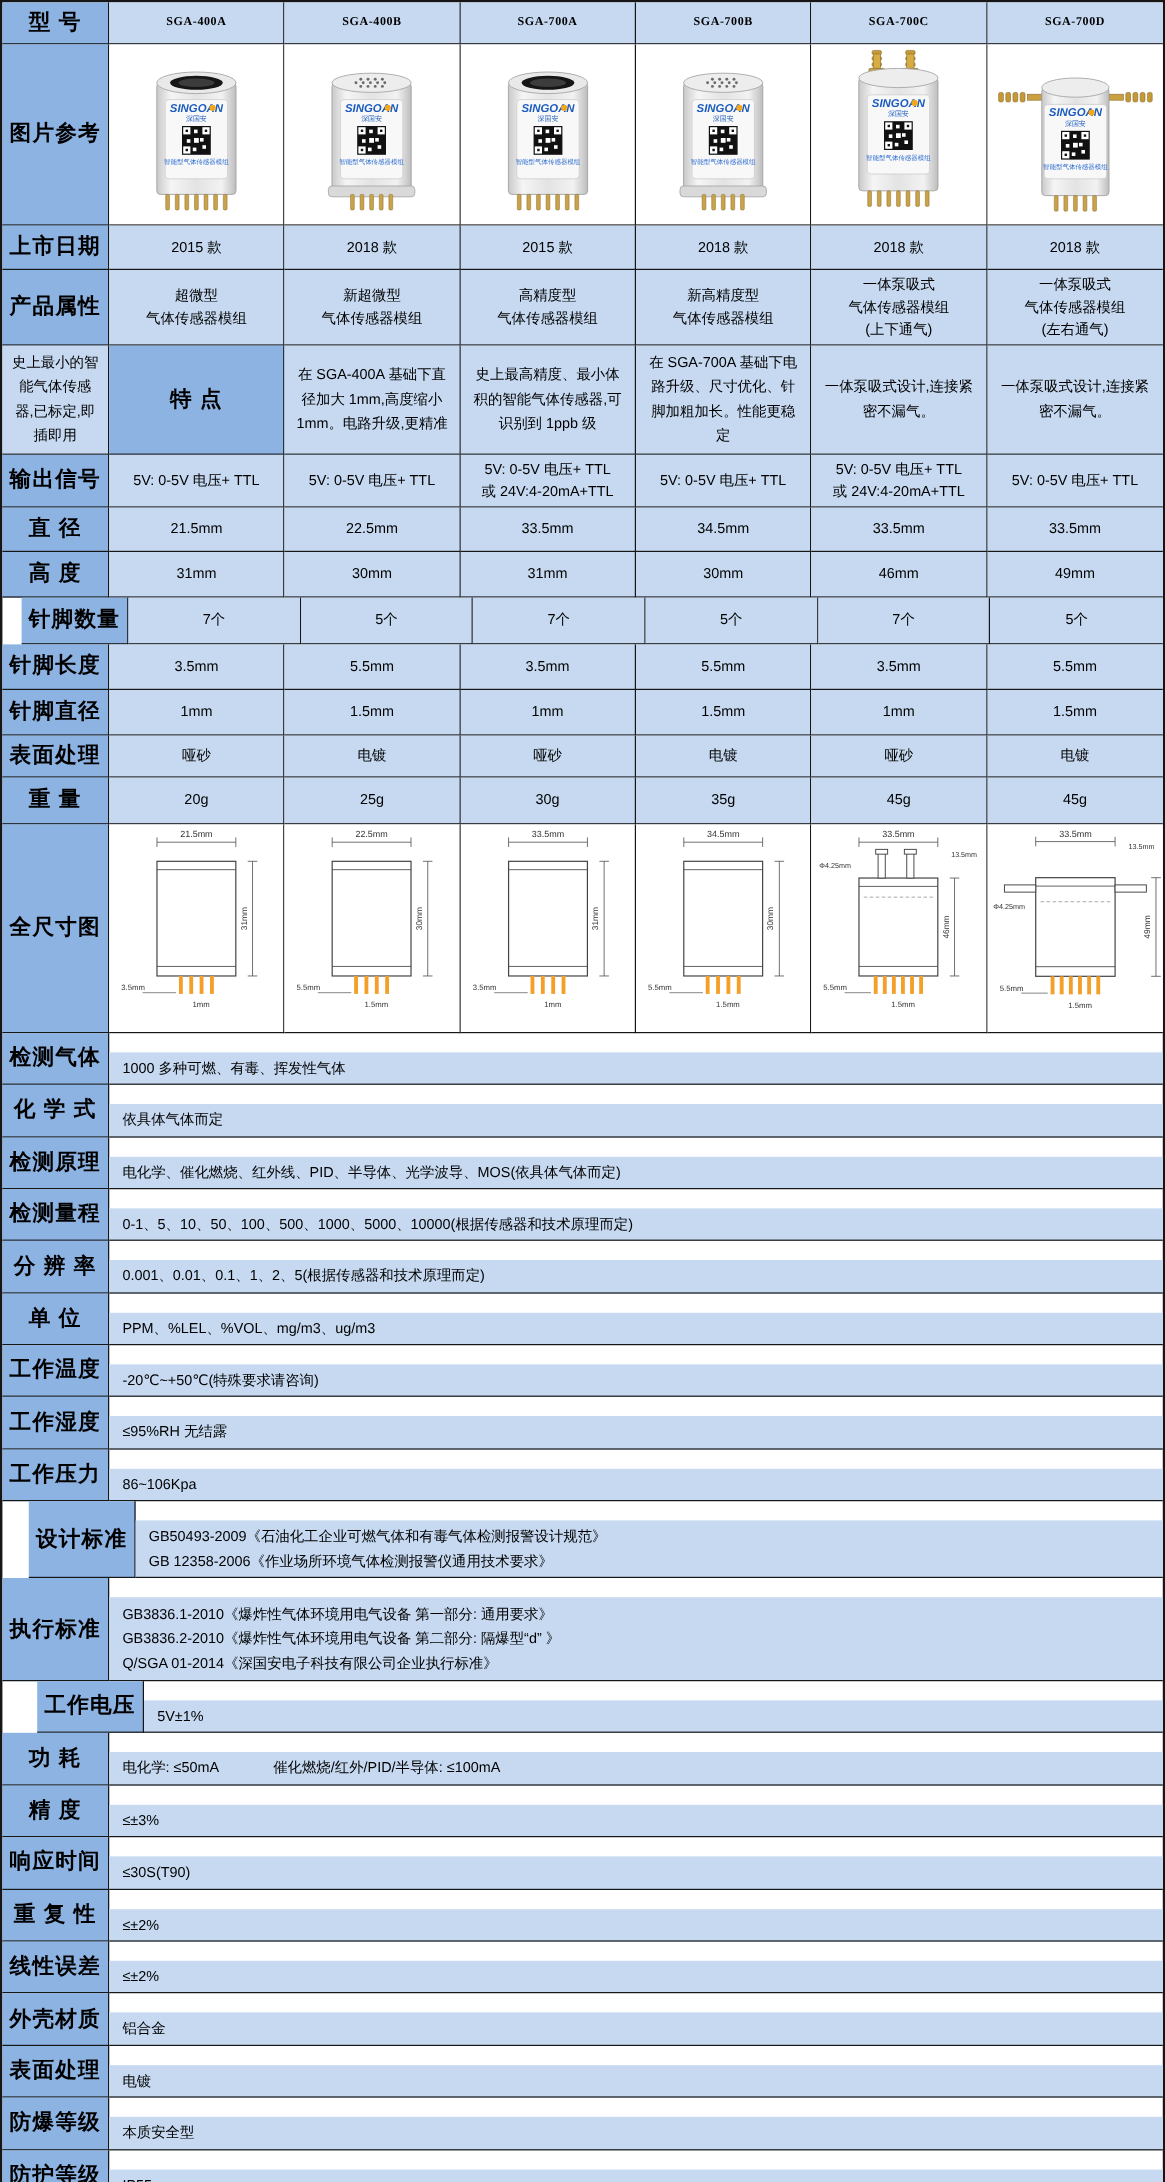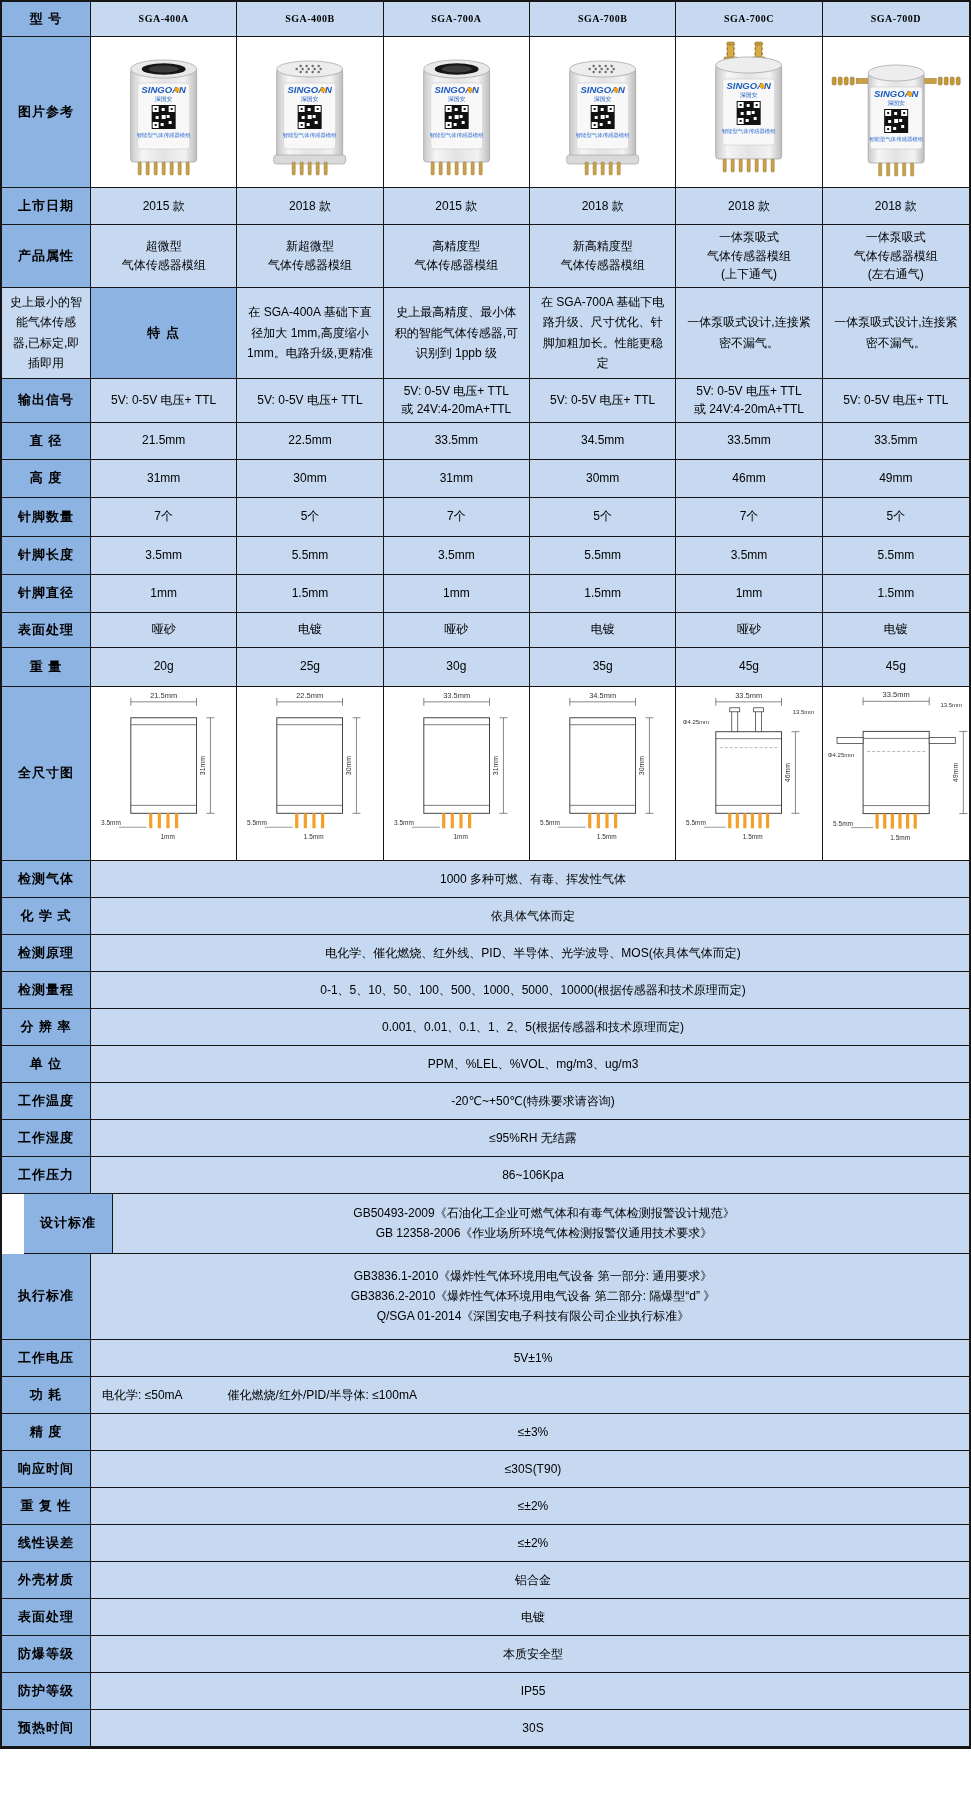--- a/index.html
+++ b/index.html
@@ -31,37 +31,38 @@
     text-align: center;
     font-size: 12px;
     line-height: 1.55;
     padding: 3px 5px;
     overflow: hidden;
   }
   .row > .cell:last-child { border-right: none; }
   .label {
     background: #8db3e2;
     font-weight: bold;
-    font-size: 13px;
+    font-size: 18px;
     letter-spacing: 1px;
   }
   .model {
     font-family: "Liberation Serif", "DejaVu Serif", serif;
     font-weight: bold;
     font-size: 10px;
     letter-spacing: 0.5px;
   }
   .white { background: #ffffff; padding:0; }
   .value-cell { }
   .feature-cell { line-height: 1.7; padding: 4px 7px; }
   .full .value-cell {
-    align-items: center;
+    align-items: flex-start;
     text-align: left;
     padding-left: 11px;
     line-height: 1.7;
+    margin-top: 16px;
   }
   .layout-cols .text-line { display: inline-block; width: 212px; text-align:left; }
   .layout-cols2 .text-line { display: inline-block; margin-right: 45px; text-align:left; }
   .inline-row { display:block; width:100%; }
   svg { display:block; }
   svg text { font-family: "Liberation Sans", "DejaVu Sans", sans-serif; }
 </style>
 </head>
 <body>
 
@@ -541,21 +542,21 @@
       <div class="cell value-cell">
         <span class="line-wrap"><span class="text-line">30mm</span></span>
       </div>
       <div class="cell value-cell">
         <span class="line-wrap"><span class="text-line">46mm</span></span>
       </div>
       <div class="cell value-cell">
         <span class="line-wrap"><span class="text-line">49mm</span></span>
       </div>
     </div>
-    <div class="row" style="min-height: 39px;">
+    <div class="row" style="min-height: 39px; margin-left: 16px;">
       <div class="cell label">针脚数量</div>
       <div class="cell value-cell">
         <span class="line-wrap"><span class="text-line">7个</span></span>
       </div>
       <div class="cell value-cell">
         <span class="line-wrap"><span class="text-line">5个</span></span>
       </div>
       <div class="cell value-cell">
         <span class="line-wrap"><span class="text-line">7个</span></span>
       </div>
@@ -890,21 +891,21 @@
       </div>
     </div>
     <div class="row full" style="min-height: 86px;">
       <div class="cell label">执行标准</div>
       <div class="cell value-cell">
         <span class="line-wrap"><span class="text-line">GB3836.1-2010《爆炸性气体环境用电气设备 第一部分: 通用要求》</span></span>
         <span class="line-wrap"><span class="text-line">GB3836.2-2010《爆炸性气体环境用电气设备 第二部分: 隔爆型“d” 》</span></span>
         <span class="line-wrap"><span class="text-line">Q/SGA 01-2014《深国安电子科技有限公司企业执行标准》</span></span>
       </div>
     </div>
-    <div class="row full" style="min-height: 37px;">
+    <div class="row full" style="min-height: 37px; padding-left: 29px;">
       <div class="cell label">工作电压</div>
       <div class="cell value-cell">
         <span class="line-wrap"><span class="text-line">5V±1%</span></span>
       </div>
     </div>
     <div class="row full" style="min-height: 37px;">
       <div class="cell label">功    耗</div>
       <div class="cell value-cell layout-cols2">
         <div class="inline-row"><span class="text-line">电化学: ≤50mA</span><span class="text-line">催化燃烧/红外/PID/半导体: ≤100mA</span></div>
       </div>

